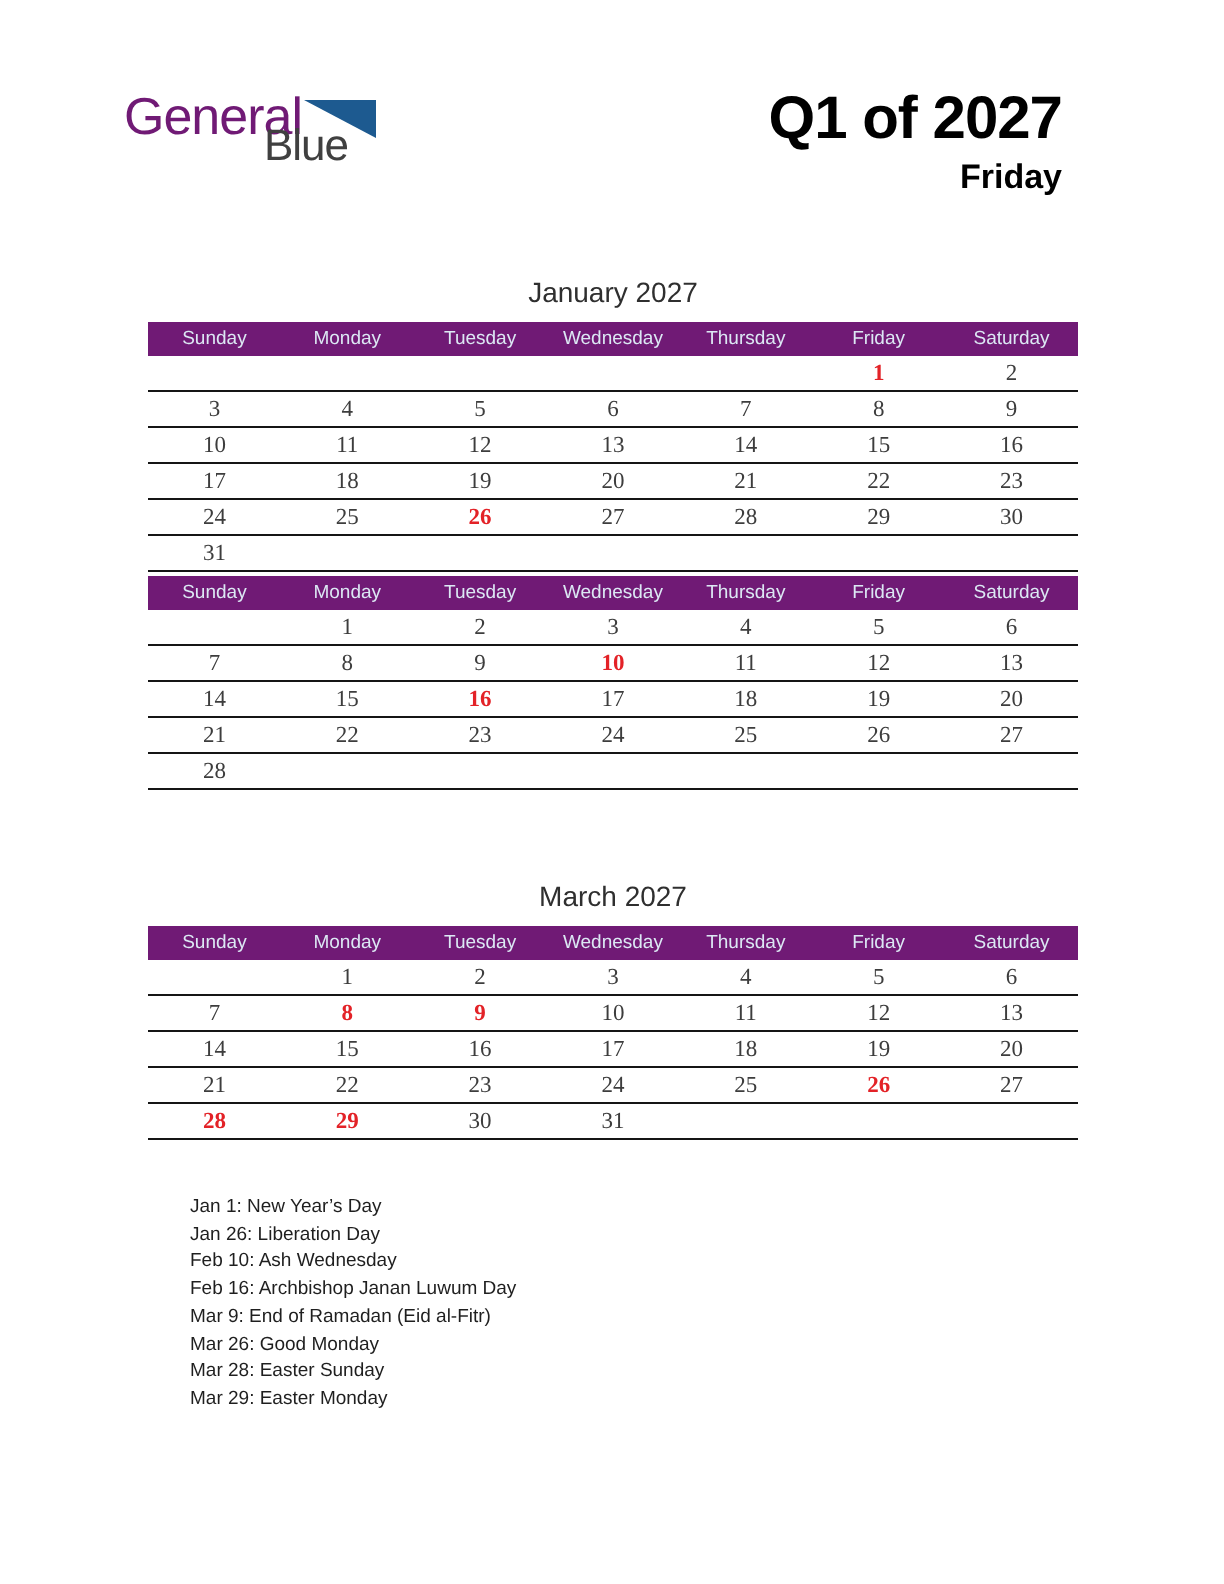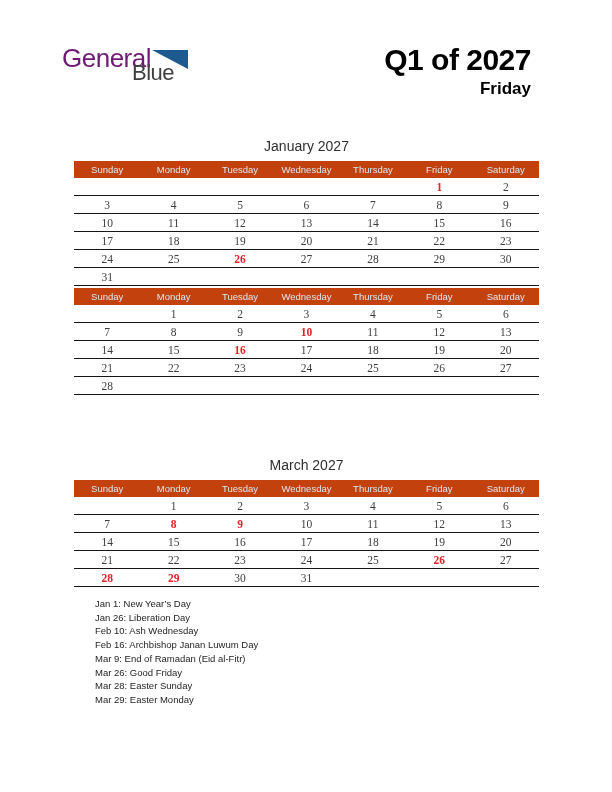--- a/index.html
+++ b/index.html
@@ -20,27 +20,27 @@
   .logo-blue{font-size:22px;line-height:22px;color:#404040;letter-spacing:-0.5px;
     text-align:right;margin-top:-7px;}
 
   .titleblock{position:absolute;right:81px;top:44px;text-align:right;color:#000000;}
   .q-title{font-size:30px;line-height:32px;font-weight:bold;letter-spacing:-0.5px;}
   .q-sub{font-size:17px;line-height:19px;font-weight:bold;margin-top:3px;}
 
   
   .months{position:absolute;left:0;top:0;width:612px;}
   .month{position:absolute;left:74px;width:465px;}
-  .m0{top:139px;} .m1{top:288px;} .m2{top:458px;}
+  .m0{top:139px;} .m1{top:288px;} .m2{top:441px;}
 
   .month-title{text-align:center;font-size:14px;line-height:15px;color:#2f2f2f;margin-bottom:7px;}
 
   table.cal{width:100%;border-collapse:collapse;table-layout:fixed;}
   table.cal thead th{
-    background:#c2410c;color:#dce8f4;font-weight:normal;
+    background:#701a75;color:#dce8f4;font-weight:normal;
     font-size:9.5px;height:17px;padding:0;text-align:center;
   }
   table.cal tbody td{
     height:17px;padding:0;text-align:center;vertical-align:middle;
     border-bottom:1px solid #151515;
     font-family:"Liberation Serif", serif;
     font-size:11.5px;color:#3d3d3d;
   }
   table.cal tbody td.holiday{color:#e32227;font-weight:bold;}
 
@@ -263,16 +263,16 @@
       </table>
     </section>
   </div>
 
 <div class="holiday-list">
     <div class="holiday-note">Jan 1: New Year’s Day</div>
     <div class="holiday-note">Jan 26: Liberation Day</div>
     <div class="holiday-note">Feb 10: Ash Wednesday</div>
     <div class="holiday-note">Feb 16: Archbishop Janan Luwum Day</div>
     <div class="holiday-note">Mar 9: End of Ramadan (Eid al-Fitr)</div>
-    <div class="holiday-note">Mar 26: Good Friday</div>
+    <div class="holiday-note">Mar 26: Good Monday</div>
     <div class="holiday-note">Mar 28: Easter Sunday</div>
     <div class="holiday-note">Mar 29: Easter Monday</div>
   </div>
 
 </body></html>

